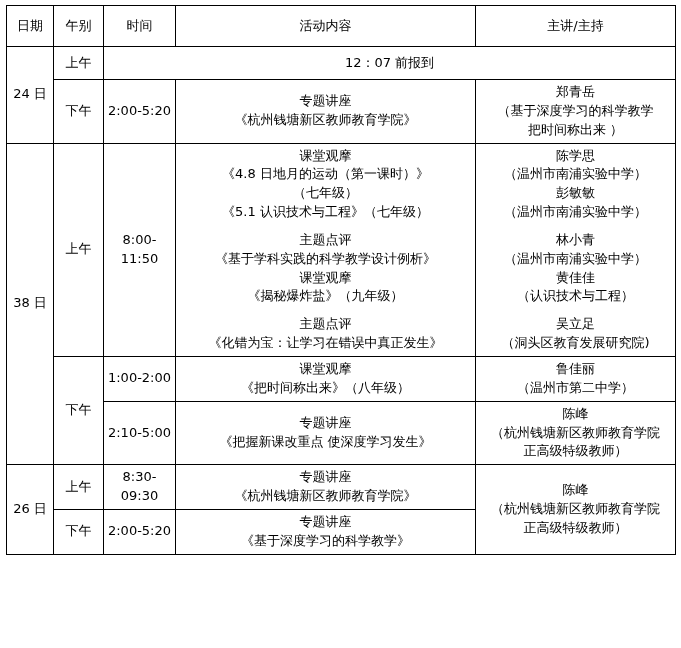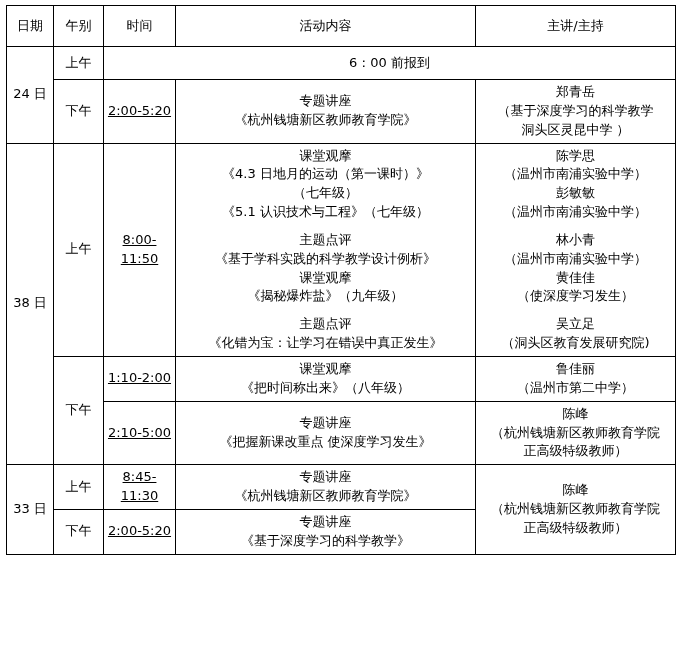--- a/index.html
+++ b/index.html
@@ -43,21 +43,20 @@
   .col-half   { width: 50px; }
   .col-time   { width: 72px; }
   .col-content{ width: 300px; }
   .col-speaker{ width: 200px; }
 
   .cell-date {
     font-size: 13px;
   }
   .cell-time {
     font-size: 12.5px;
-    text-decoration: underline;
   }
   .line {
     display: block;
     white-space: nowrap;
   }
   .gap {
     display: block;
     height: 9px;
   }
   .row-reg td {
@@ -88,74 +87,74 @@
         <td>时间</td>
         <td>活动内容</td>
         <td>主讲/主持</td>
       </tr>
     </thead>
     <tbody>
 
       <tr class="row-reg">
         <td class="cell-date" rowspan="2">24 日</td>
         <td>上午</td>
-        <td colspan="3">6：00 前报到</td>
+        <td colspan="3">12：07 前报到</td>
       </tr>
 
       <tr>
         <td>下午</td>
         <td class="cell-time">2:00-5:20</td>
         <td class="tall-pad">
           <span class="line">专题讲座</span>
           <span class="line">《杭州钱塘新区教师教育学院》</span>
         </td>
         <td class="tall-pad">
           <span class="line">郑青岳</span>
           <span class="line">（基于深度学习的科学教学</span>
-          <span class="line">洞头区灵昆中学 ）</span>
+          <span class="line">把时间称出来 ）</span>
         </td>
       </tr>
 
       <tr>
         <td class="cell-date" rowspan="3">38 日</td>
         <td>上午</td>
         <td class="cell-time">8:00-11:50</td>
         <td class="tall-pad">
           <span class="line">课堂观摩</span>
-          <span class="line">《4.3 日地月的运动（第一课时）》</span>
+          <span class="line">《4.8 日地月的运动（第一课时）》</span>
           <span class="line">（七年级）</span>
           <span class="line">《5.1 认识技术与工程》（七年级）</span>
           <span class="gap"></span>
           <span class="line">主题点评</span>
           <span class="line">《基于学科实践的科学教学设计例析》</span>
           <span class="line">课堂观摩</span>
           <span class="line">《揭秘爆炸盐》（九年级）</span>
           <span class="gap"></span>
           <span class="line">主题点评</span>
           <span class="line">《化错为宝：让学习在错误中真正发生》</span>
         </td>
         <td class="tall-pad">
           <span class="line">陈学思</span>
           <span class="line">（温州市南浦实验中学）</span>
           <span class="line">彭敏敏</span>
           <span class="line">（温州市南浦实验中学）</span>
           <span class="gap"></span>
           <span class="line">林小青</span>
           <span class="line">（温州市南浦实验中学）</span>
           <span class="line">黄佳佳</span>
-          <span class="line">（使深度学习发生）</span>
+          <span class="line">（认识技术与工程）</span>
           <span class="gap"></span>
           <span class="line">吴立足</span>
           <span class="line">（洞头区教育发展研究院)</span>
         </td>
       </tr>
 
       <tr>
         <td rowspan="2">下午</td>
-        <td class="cell-time">1:10-2:00</td>
+        <td class="cell-time">1:00-2:00</td>
         <td class="tall-pad">
           <span class="line">课堂观摩</span>
           <span class="line">《把时间称出来》（八年级）</span>
         </td>
         <td class="tall-pad">
           <span class="line">鲁佳丽</span>
           <span class="line">（温州市第二中学）</span>
         </td>
       </tr>
 
@@ -166,23 +165,23 @@
           <span class="line">《把握新课改重点 使深度学习发生》</span>
         </td>
         <td class="tall-pad">
           <span class="line">陈峰</span>
           <span class="line">（杭州钱塘新区教师教育学院</span>
           <span class="line">正高级特级教师）</span>
         </td>
       </tr>
 
       <tr>
-        <td class="cell-date" rowspan="2">33 日</td>
+        <td class="cell-date" rowspan="2">26 日</td>
         <td>上午</td>
-        <td class="cell-time">8:45-11:30</td>
+        <td class="cell-time">8:30-09:30</td>
         <td class="tall-pad">
           <span class="line">专题讲座</span>
           <span class="line">《杭州钱塘新区教师教育学院》</span>
         </td>
         <td class="tall-pad" rowspan="2">
           <span class="line">陈峰</span>
           <span class="line">（杭州钱塘新区教师教育学院</span>
           <span class="line">正高级特级教师）</span>
         </td>
       </tr>

